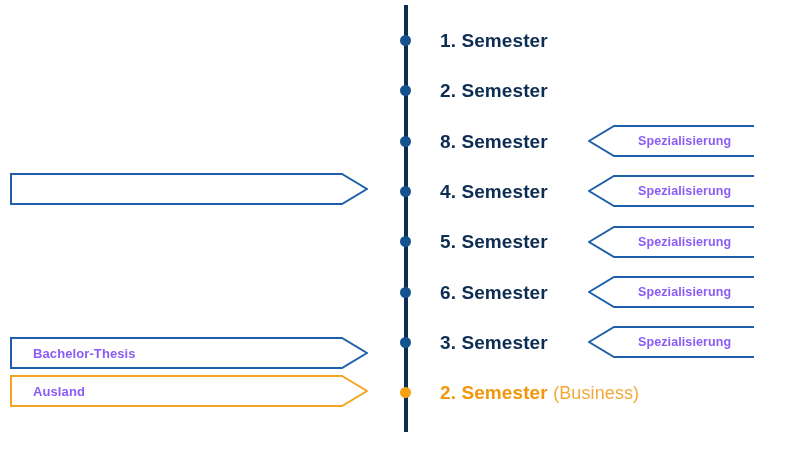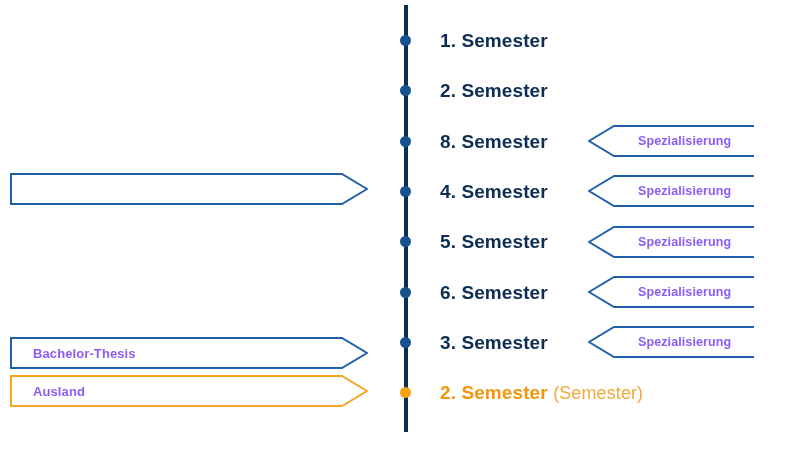--- a/index.html
+++ b/index.html
@@ -134,21 +134,21 @@
       <div class="timeline-dot optional" style="top: 392px;"></div>
     </div>
   <div id="sem-layer">
       <div class="sem-label" style="top: 31px;"><span>1. Semester</span></div>
       <div class="sem-label" style="top: 81px;"><span>2. Semester</span></div>
       <div class="sem-label" style="top: 132px;"><span>8. Semester</span></div>
       <div class="sem-label" style="top: 182px;"><span>4. Semester</span></div>
       <div class="sem-label" style="top: 232px;"><span>5. Semester</span></div>
       <div class="sem-label" style="top: 283px;"><span>6. Semester</span></div>
       <div class="sem-label" style="top: 333px;"><span>3. Semester</span></div>
-      <div class="sem-label optional-sem" style="top: 383px;"><span>2. Semester</span> <span class="opt-suffix">(Semester)</span></div>
+      <div class="sem-label optional-sem" style="top: 383px;"><span>2. Semester</span> <span class="opt-suffix">(Business)</span></div>
     </div>
   <div id="leftbox-layer">
       <div class="arrow-box left-box" style="top: 173px;">
         <svg class="arrow-svg" viewBox="0 0 358 32" preserveAspectRatio="none">
           <polygon points="1,1 332,1 357,16 332,31 1,31" fill="#ffffff" stroke="#1f5fa9" stroke-width="2"></polygon>
         </svg>
       </div>
       <div class="arrow-box left-box" style="top: 337px;">
         <svg class="arrow-svg" viewBox="0 0 358 32" preserveAspectRatio="none">
           <polygon points="1,1 332,1 357,16 332,31 1,31" fill="#ffffff" stroke="#1f5fa9" stroke-width="2"></polygon>

